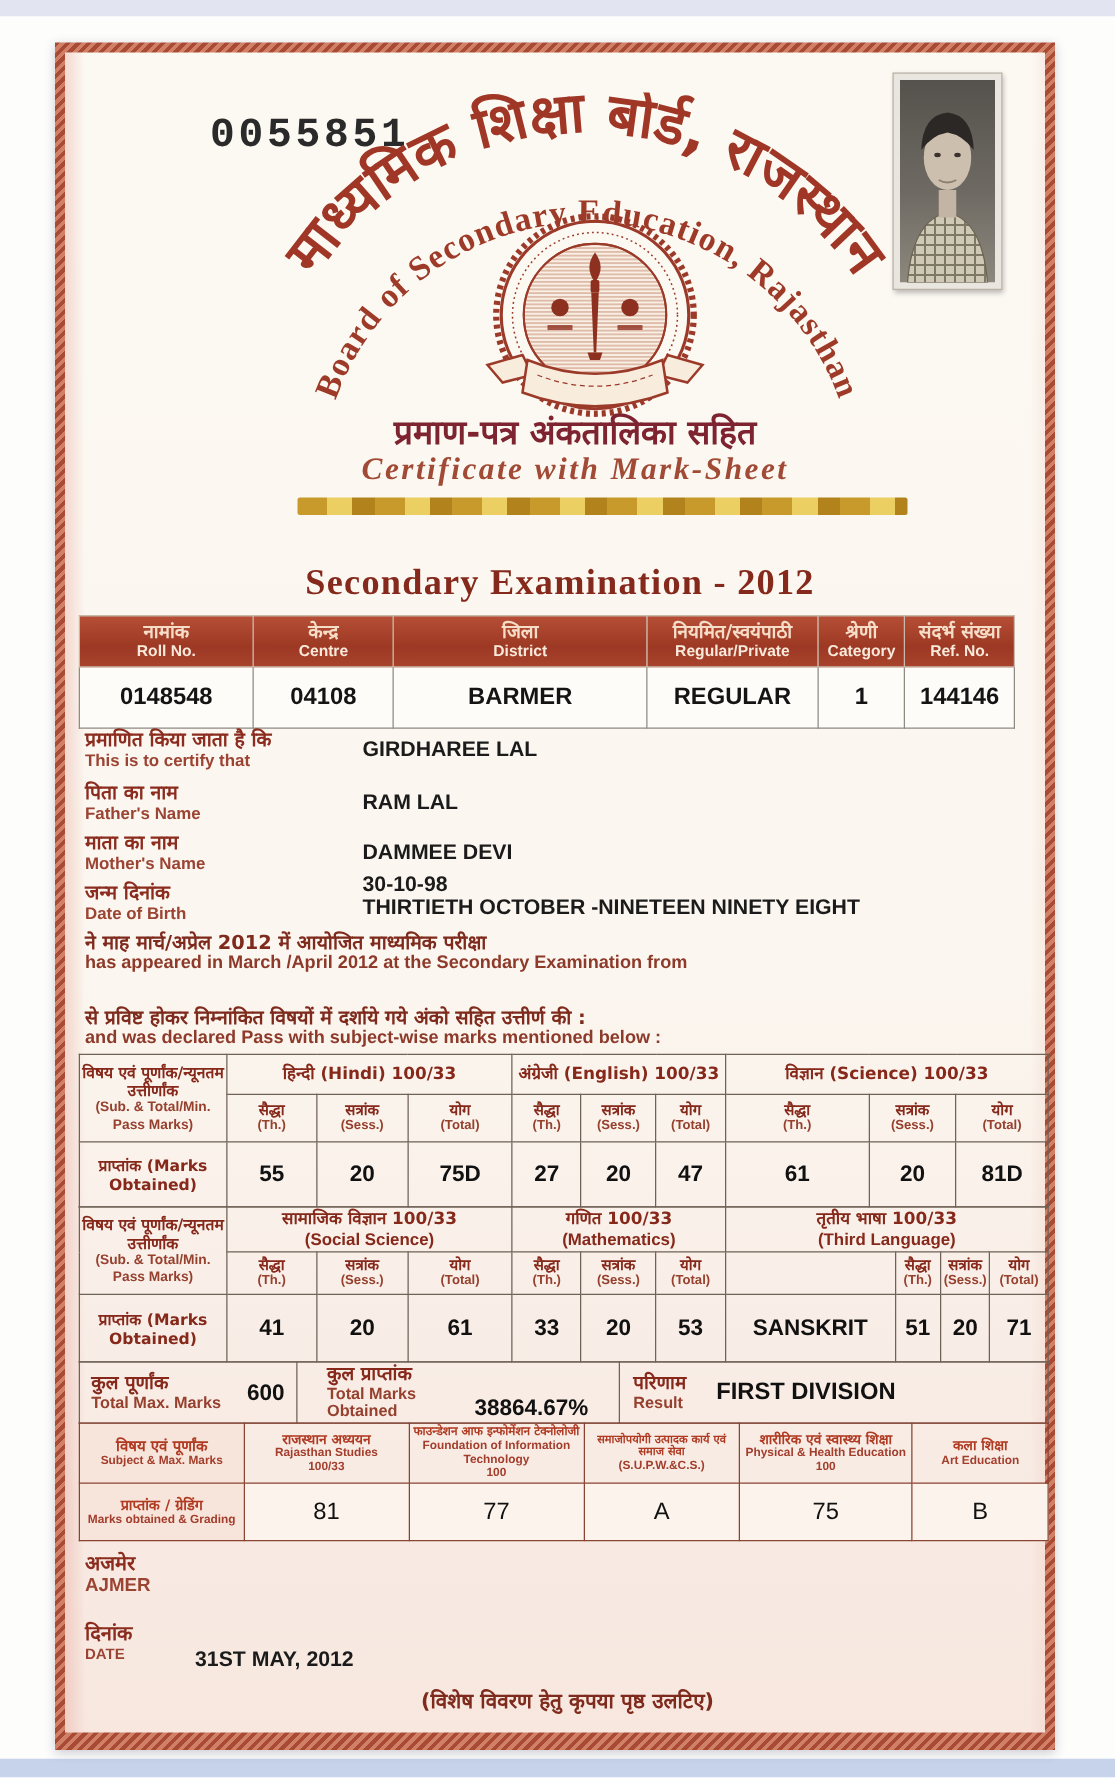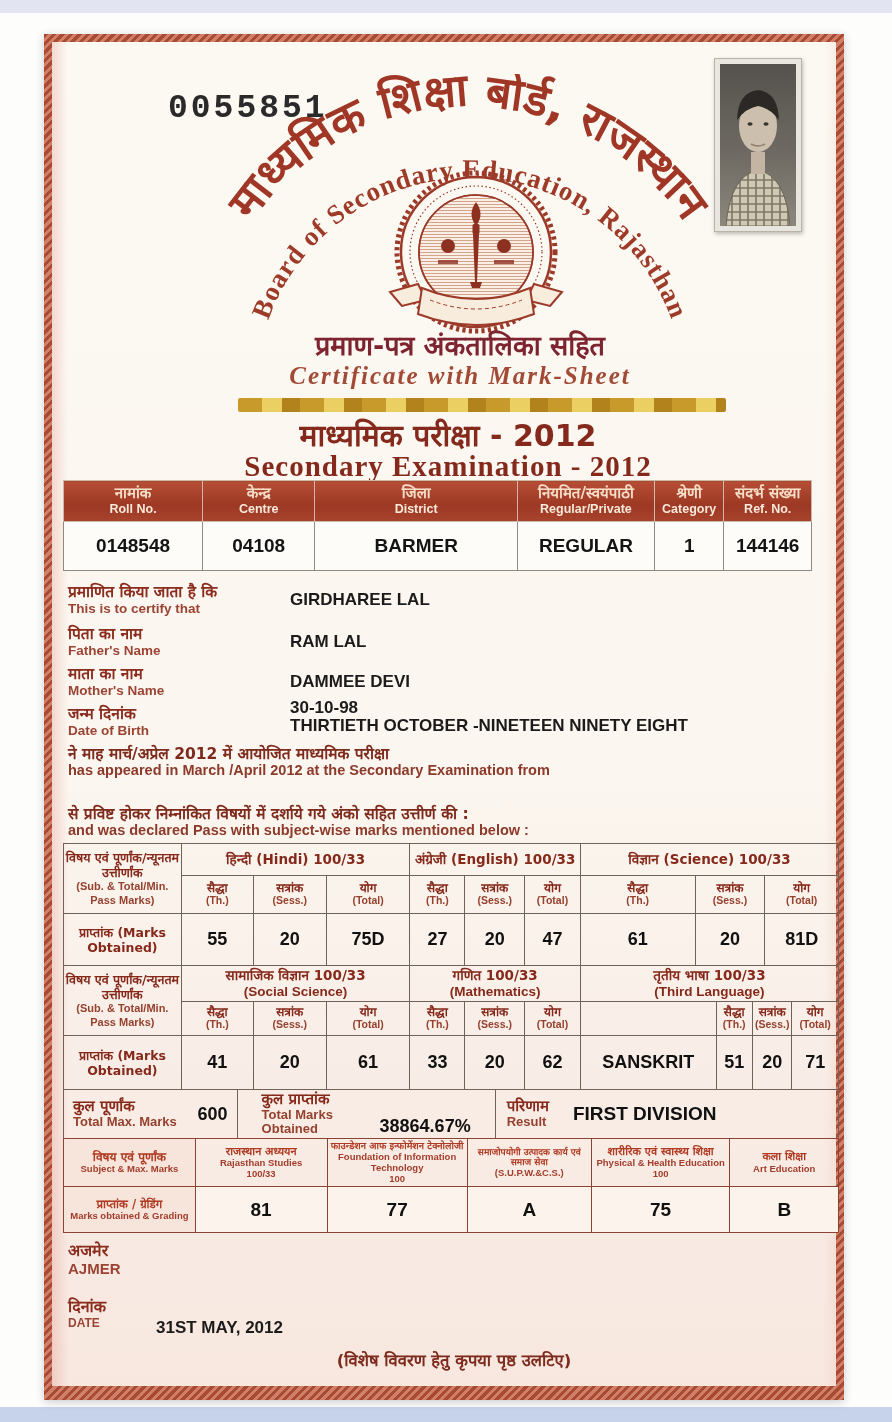--- a/index.html
+++ b/index.html
@@ -36,21 +36,21 @@
     font-size:25px;color:#a14a36;letter-spacing:2px;}
   .gold-band{left:186px;top:356px;width:488px;height:14px;border-radius:2px;
     background:repeating-linear-gradient(90deg,#c79a2b 0 26px,#ecd express 26px,#ecd express);
     background:repeating-linear-gradient(90deg,#c79a2b 0 24px,#eccf63 24px 44px,#b2821d 44px 62px);}
   .exam-hi{left:0;right:0;top:372px;text-align:center;transform:translateX(4px);
     font-size:30px;font-weight:bold;color:#84291c;}
   .exam-en{left:0;right:0;top:408px;text-align:center;transform:translateX(4px);
     font-family:"Liberation Serif",serif;font-weight:bold;font-size:29px;color:#84291c;letter-spacing:1px;}
   
   table{border-collapse:collapse;table-layout:fixed;}
-  .id-table{left:11px;top:438px;width:749px;}
+  .id-table{left:11px;top:450px;width:749px;}
   .id-table td{border:1px solid #8f8a82;text-align:center;vertical-align:middle;padding:0;}
   .id-head td{background:linear-gradient(180deg,#b64e36,#9c3823 60%,#a8432d);
     border:1px solid #c8b9a8;height:40px;}
   .id-head .h-hi{font-size:15px;font-weight:bold;color:#f6ddc8;line-height:1.15;}
   .id-head .h-en{font-size:12.5px;font-weight:bold;color:#f8e9da;line-height:1.15;}
   .id-vals td{background:#fdfcf9;height:48px;font-size:19px;font-weight:bold;color:#141414;}
   
   .lbl-hi{font-size:15.5px;font-weight:bold;color:#8b2c1e;line-height:1.1;}
   .lbl-en{font-size:13.5px;font-weight:bold;color:#9c4434;line-height:1.2;}
   .fact{font-size:17px;font-weight:bold;color:#1b1b1b;}
@@ -67,21 +67,21 @@
   .cell-lbl-en{font-size:11px;font-weight:bold;color:#96402e;line-height:1.2;}
   .mval{font-size:18px;font-weight:bold;color:#111;}
   .tot-table td{height:42px;}
   .tot-lbl-hi{font-size:15px;font-weight:bold;color:#86291b;line-height:1.1;text-align:left;}
   .tot-lbl-en{font-size:13px;font-weight:bold;color:#96402e;line-height:1.15;text-align:left;}
   .tot-val{font-size:18px;font-weight:bold;color:#111;}
   .add-table td{border:1.5px solid #8a4433;}
   .add-h-hi{font-size:11px;font-weight:bold;color:#b03a22;line-height:1.15;}
   .add-h-en{font-size:9.5px;font-weight:bold;color:#a33d2c;line-height:1.15;}
   .add-lbl{background:#f7e4da;}
-  .add-val{font-size:19px;font-weight:bold;color:#111;background:#fbf3ec;}
+  .add-val{font-size:19px;font-weight:normal;color:#111;background:#fbf3ec;}
   
   .sig-block{left:606px;top:1236px;width:150px;text-align:center;}
   .sig-line{font-size:12.5px;font-weight:bold;color:#8b2c1e;line-height:1.35;}
   .flip-note{left:0;right:0;top:1306px;text-align:center;transform:translateX(10px);
     font-size:16.5px;font-weight:bold;color:#7e2a1c;}
 </style>
 </head>
 <body>
 
 <div class="abs edge-strip-top"></div>
@@ -156,21 +156,20 @@
           <path d="M244 226 Q290 244 336 226" stroke-width="1" stroke-dasharray="4 3"></path>
         </g>
       </g>
     </svg>
 
     <div class="abs subtitle-hi hi">प्रमाण-पत्र अंकतालिका सहित</div>
     <div class="abs subtitle-en">Certificate with Mark-Sheet</div>
 
     <div class="abs gold-band"></div>
 
-    <div class="abs exam-hi hi">माध्यमिक परीक्षा - 2012</div>
     <div class="abs exam-en">Secondary Examination - 2012</div>
 
     <table class="abs id-table">
       <colgroup>
         <col style="width:18.6%">
           <col style="width:15%">
           <col style="width:27.1%">
         <col style="width:18.3%">
           <col style="width:9.3%">
           <col style="width:11.7%">
@@ -393,21 +392,21 @@
                 <div class="sub-en">(Total)</div>
               </td>
         </tr>
         <tr style="height:54px;">
           <td class="cell-lbl-hi hi">प्राप्तांक (Marks Obtained)</td>
           <td class="mval">41</td>
           <td class="mval">20</td>
           <td class="mval">61</td>
           <td class="mval">33</td>
           <td class="mval">20</td>
-          <td class="mval">62</td>
+          <td class="mval">53</td>
           <td class="mval">SANSKRIT</td>
           <td class="mval">51</td>
           <td class="mval">20</td>
           <td class="mval">71</td>
         </tr>
       </tbody>
         </table>
 
       <table class="tot-table" style="margin-top:-1px;">
         <colgroup>

